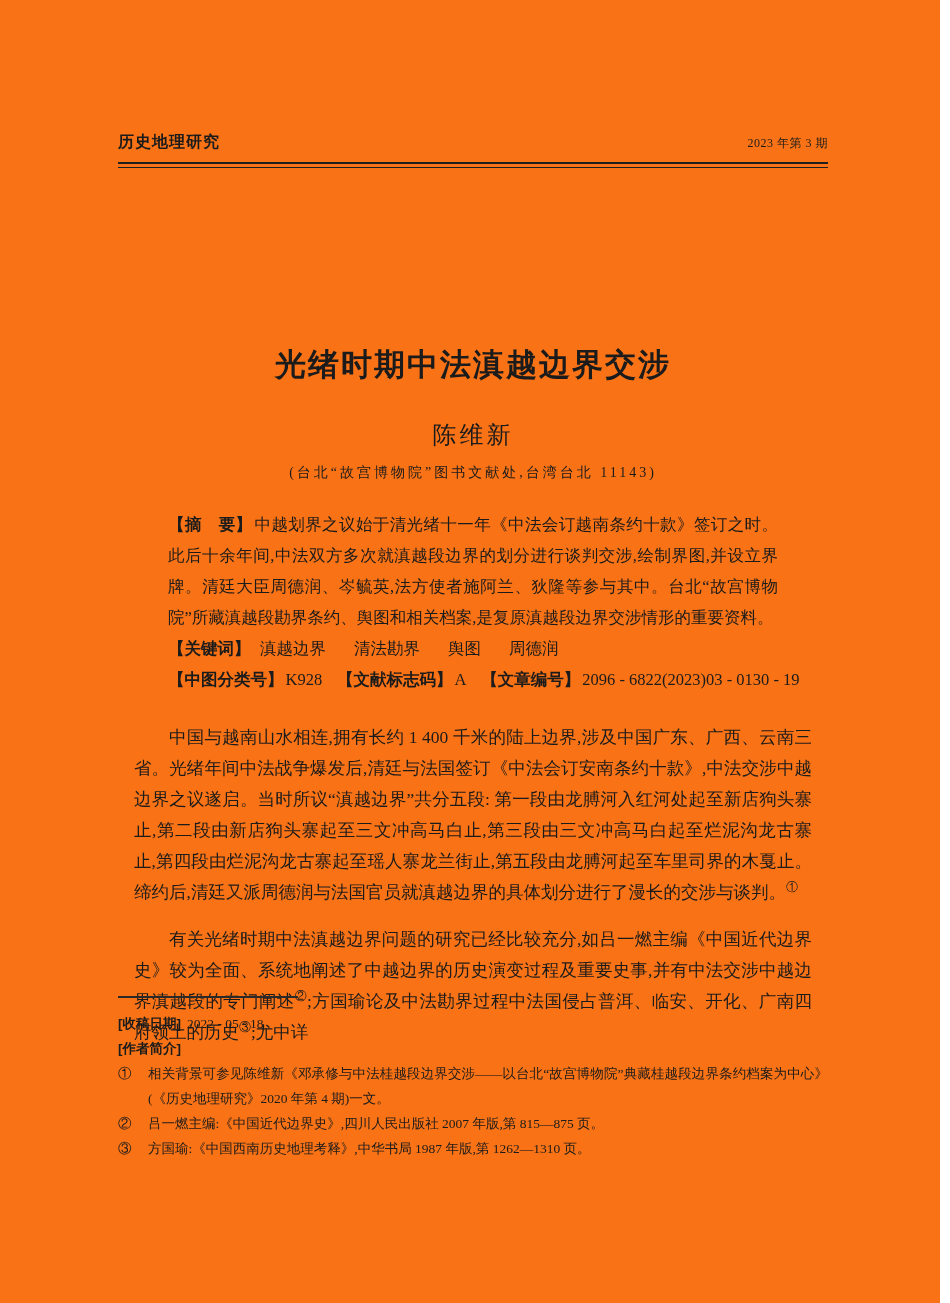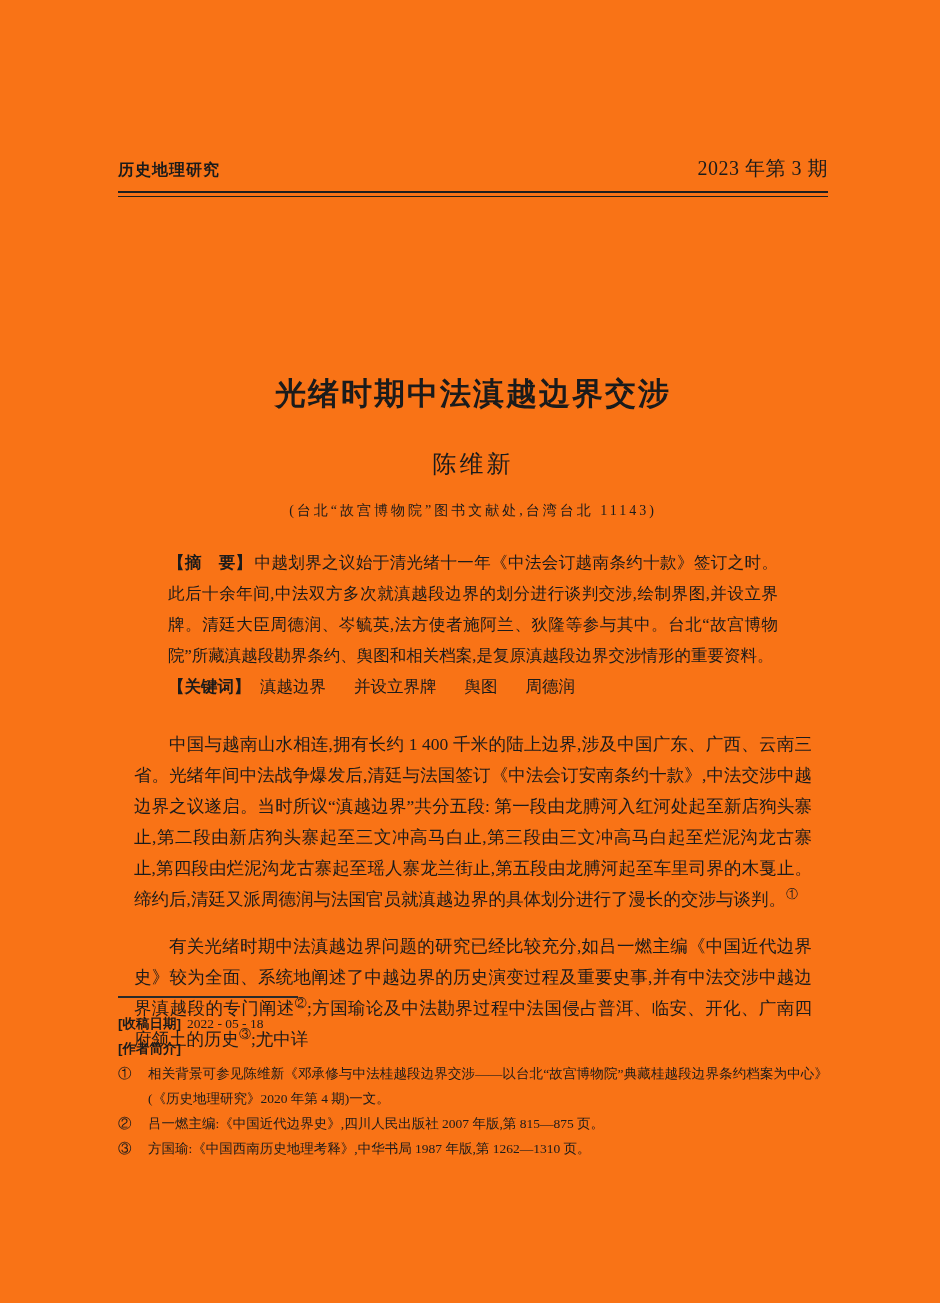--- a/index.html
+++ b/index.html
@@ -19,21 +19,21 @@
     display: flex;
     justify-content: space-between;
     align-items: baseline;
     font-size: 16px;
   }
   .journal-name {
     font-family: "Liberation Sans", sans-serif;
     font-weight: 600;
     letter-spacing: 1px;
   }
-  .issue-info { font-size: 20px; letter-spacing: 0.5px; margin-top: 23px; }
+  .issue-info { font-size: 12px; letter-spacing: 0.5px; }
   .double-rule {
     margin-top: 9px;
     height: 3px;
     border-top: 2px solid #1f1f1f;
     border-bottom: 1px solid #1f1f1f;
   }
 
   
   .article-title {
     margin: 176px 0 0 0;
@@ -51,21 +51,21 @@
     letter-spacing: 0.5px;
     font-family: "Liberation Sans", sans-serif;
   }
   .author-name {
     margin-top: 33px;
     text-align: center;
     font-size: 24px;
     letter-spacing: 3px;
   }
   .author-affiliation {
-    margin-top: 22px;
+    margin-top: 13px;
     text-align: center;
     font-size: 14px;
     letter-spacing: 3px;
   }
 
   
   .abstract-section {
     margin: 27px 50px 0 50px;
     font-size: 16.5px;
     line-height: 31px;
@@ -130,21 +130,22 @@
     </header>
     <div class="double-rule"></div>
 
     <h1 class="article-title">光绪时期中法滇越边界交涉</h1>
 
     <div class="author-name">陈维新</div>
     <div class="author-affiliation">(台北“故宫博物院”图书文献处,台湾台北 11143)</div>
 
     <section class="abstract-section">
       <p><span class="blk-label">【摘　要】</span><span>中越划界之议始于清光绪十一年《中法会订越南条约十款》签订之时。此后十余年间,中法双方多次就滇越段边界的划分进行谈判交涉,绘制界图,并设立界牌。清廷大臣周德润、岑毓英,法方使者施阿兰、狄隆等参与其中。台北“故宫博物院”所藏滇越段勘界条约、舆图和相关档案,是复原滇越段边界交涉情形的重要资料。</span></p>
-      <p class="kw-line"><span class="blk-label">【关键词】</span><span class="kw-term first">滇越边界</span><span class="kw-term">并设立界牌</span><span class="kw-term">舆图</span><span class="kw-term">周德润</span></p>
+      <p class="kw-line"><span class="blk-label">【关键词】</span><span class="kw-term first">滇越边界</span><span class="kw-term">清法勘界</span><span class="kw-term">舆图</span><span class="kw-term">周德润</span></p>
+      <p class="cls-line"><span class="blk-label">【中图分类号】</span><span class="cls-value">K928</span><span class="blk-label">【文献标志码】</span><span class="cls-value">A</span><span class="blk-label">【文章编号】</span><span class="cls-value">2096 - 6822(2023)03 - 0130 - 19</span></p>
     </section>
 
     <main class="body-text">
       <p><span>中国与越南山水相连,拥有长约 1 400 千米的陆上边界,涉及中国广东、广西、云南三省。光绪年间中法战争爆发后,清廷与法国签订《中法会订安南条约十款》,中法交涉中越边界之议遂启。当时所议“滇越边界”共分五段: 第一段由龙膊河入红河处起至新店狗头寨止,第二段由新店狗头寨起至三文冲高马白止,第三段由三文冲高马白起至烂泥沟龙古寨止,第四段由烂泥沟龙古寨起至瑶人寨龙兰街止,第五段由龙膊河起至车里司界的木戛止。缔约后,清廷又派周德润与法国官员就滇越边界的具体划分进行了漫长的交涉与谈判。</span><sup class="fn-sup">①</sup></p>
       <p><span>有关光绪时期中法滇越边界问题的研究已经比较充分,如吕一燃主编《中国近代边界史》较为全面、系统地阐述了中越边界的历史演变过程及重要史事,并有中法交涉中越边界滇越段的专门阐述</span><sup class="fn-sup">②</sup><span>;方国瑜论及中法勘界过程中法国侵占普洱、临安、开化、广南四府领土的历史</span><sup class="fn-sup">③</sup><span>;尤中详</span></p>
     </main>
   </div>
 
   <footer class="footnote-area">
     <div class="footnote-rule"></div>

